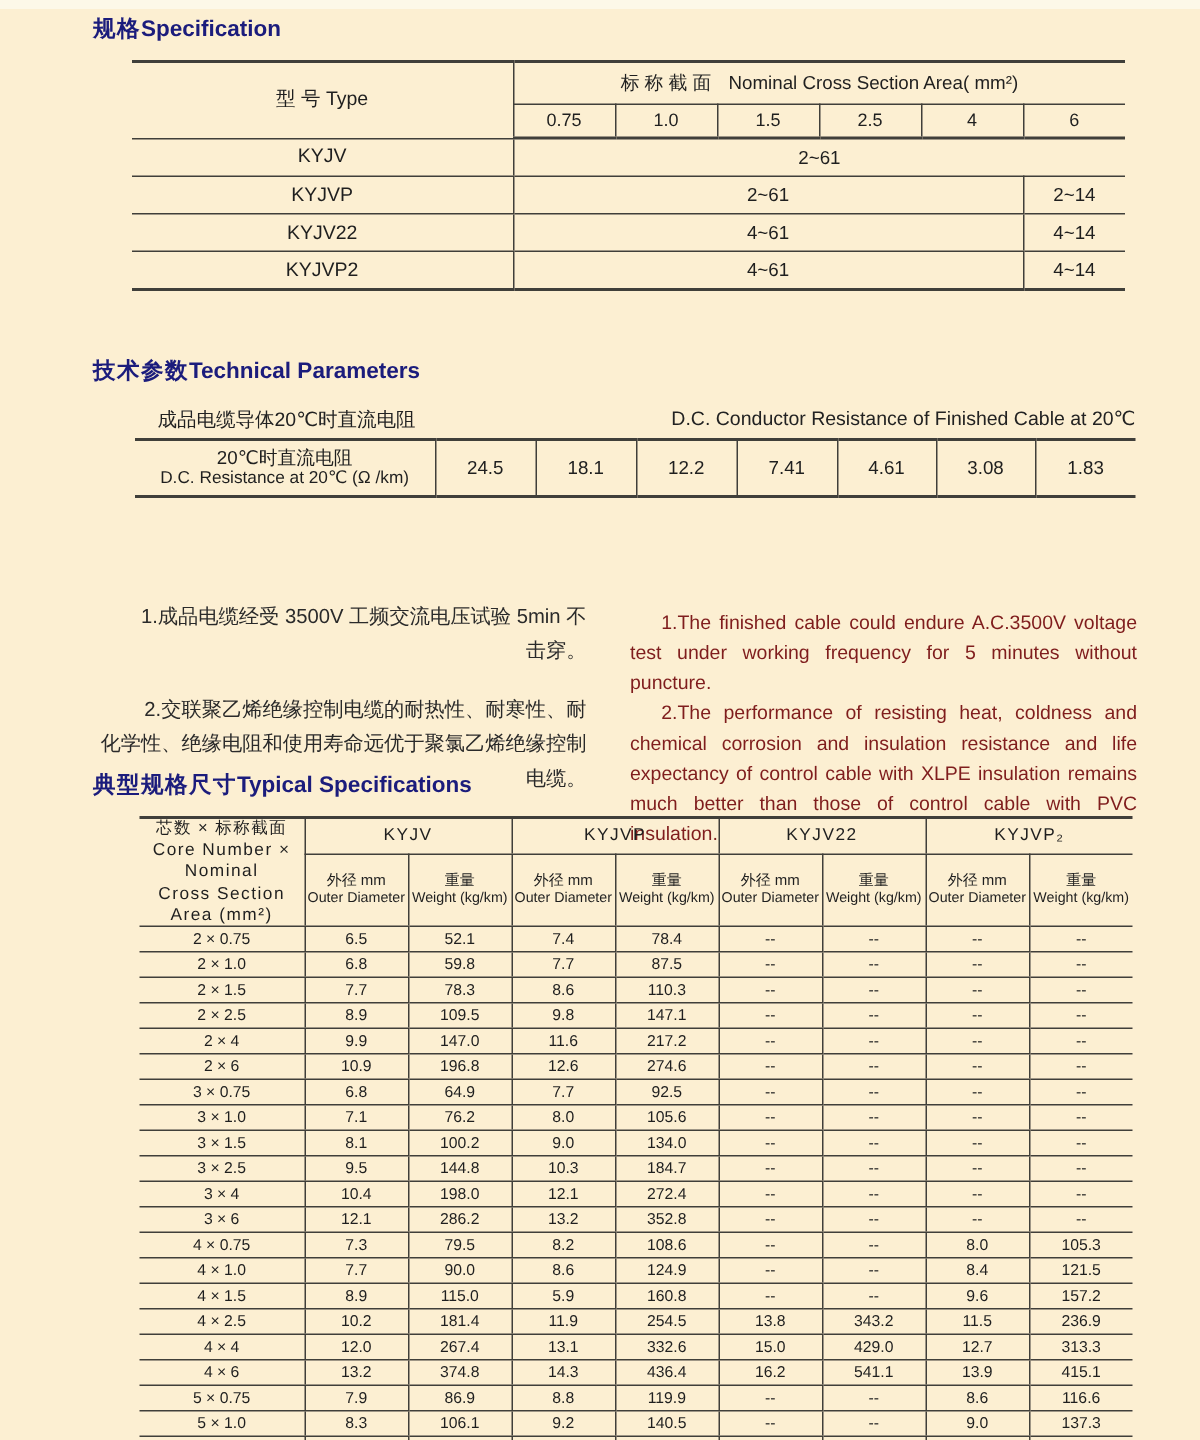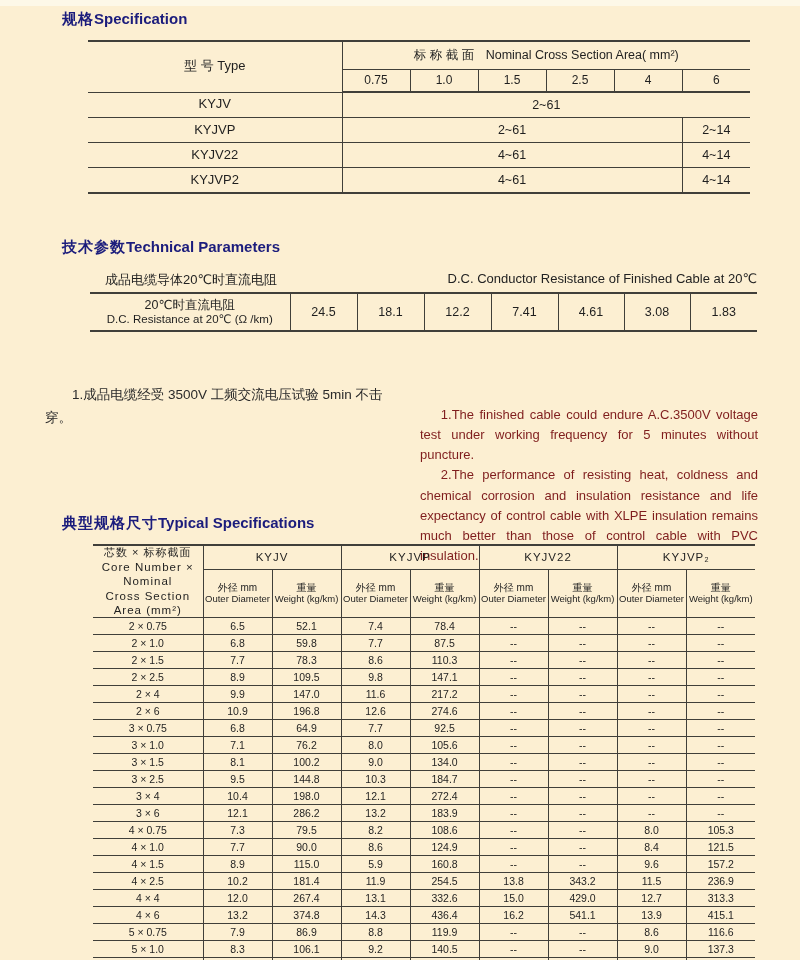--- a/index.html
+++ b/index.html
@@ -35,21 +35,21 @@
     justify-content:space-between;font-size:13px;color:#222;}
   .t2-wrap{position:absolute;left:90px;top:292px;width:667px;}
   .t2 td{height:36px;font-size:12.5px;}
   .t2 tr:first-child td{border-top:2px solid #403F3A;border-bottom:1px solid #403F3A;}
   .t2 tr:last-child td{border-bottom:2px solid #403F3A;}
   .t2 .hdr .zh{display:block;font-size:12.5px;}
   .t2 .hdr .en{display:block;font-size:11.5px;}
   
   .notes-zh{position:absolute;left:45px;top:384px;width:362px;font-size:13.5px;
     line-height:1.7;color:#2a2a2a;}
-  .notes-zh p{margin:0;text-indent:2em;}
+  .notes-zh p{margin:16px;text-indent:2em;text-align:right;}
   .notes-en{position:absolute;left:420px;top:405px;width:338px;font-size:13px;
     line-height:1.55;color:#7f1d1d;text-align:justify;}
   .notes-en p{margin:0;text-indent:1.6em;}
   
   .t3-wrap{position:absolute;left:93px;top:544px;width:662px;}
   .t3 td{border-bottom:1px solid #403F3A;}
   .t3 tr.grp td{border-top:2px solid #403F3A;height:18px;font-size:11.5px;
     letter-spacing:1px;}
   .t3 .col1hdr{font-size:10.5px;line-height:1.25;text-align:center;}
   .t3 .col1hdr .l1{font-size:11px;}
@@ -158,20 +158,21 @@
           <td class="vl">4.61</td>
           <td class="vl">3.08</td>
           <td class="vl">1.83</td>
         </tr>
     </tbody>
   </table>
 </div>
 
 <div class="notes-zh">
   <p>1.成品电缆经受 3500V 工频交流电压试验 5min 不击穿。</p>
+  <p>2.交联聚乙烯绝缘控制电缆的耐热性、耐寒性、耐化学性、绝缘电阻和使用寿命远优于聚氯乙烯绝缘控制电缆。</p>
 </div>
 <div class="notes-en">
   <p>1.The finished cable could endure A.C.3500V voltage test under working frequency for 5 minutes without puncture.</p>
   <p>2.The performance of resisting heat, coldness and chemical corrosion and insulation resistance and life expectancy of control cable with XLPE insulation remains much better than those of control cable with PVC insulation.</p>
 </div>
 
 <div class="sec-title" style="left:62px;top:514px;">
   <span class="zh">典型规格尺寸</span>
   <span class="en">Typical Specifications</span>
 </div>
@@ -332,21 +333,21 @@
           <td class="vl">--</td>
           <td class="vl">--</td>
           <td class="vl">--</td>
           <td class="vl">--</td>
         </tr>
         <tr>
           <td>3 × 6</td>
           <td class="vl">12.1</td>
           <td class="vl">286.2</td>
           <td class="vl">13.2</td>
-          <td class="vl">183.9</td>
+          <td class="vl">352.8</td>
           <td class="vl">--</td>
           <td class="vl">--</td>
           <td class="vl">--</td>
           <td class="vl">--</td>
         </tr>
         <tr>
           <td>4 × 0.75</td>
           <td class="vl">7.3</td>
           <td class="vl">79.5</td>
           <td class="vl">8.2</td>

